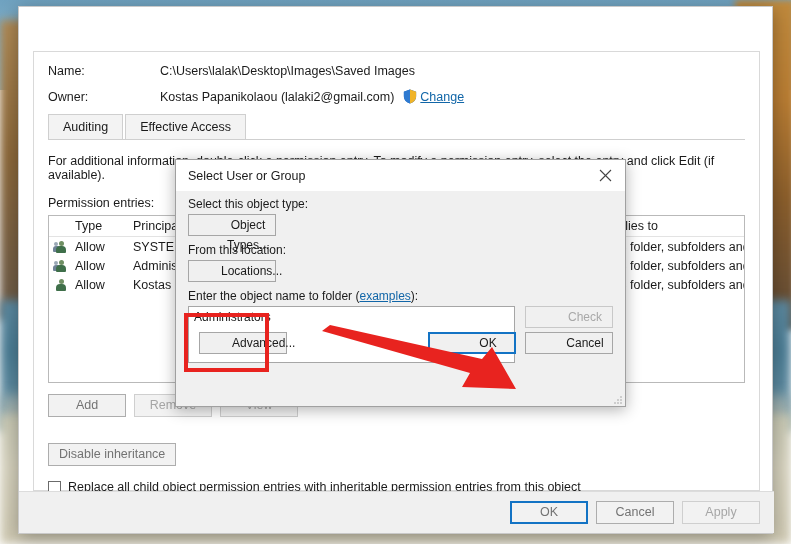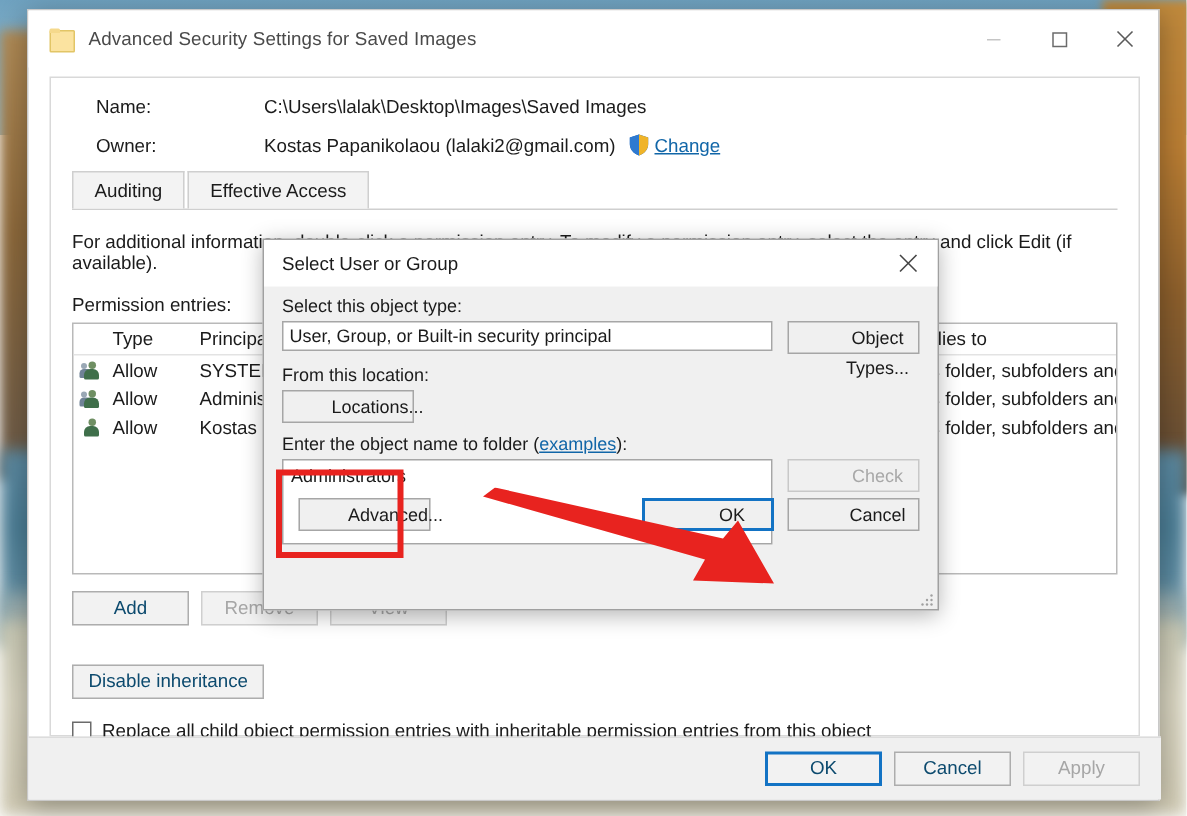--- a/index.html
+++ b/index.html
@@ -108,21 +108,21 @@
     width: 727px; height: 440px;
     background:#fff;
     border: 1px solid #d9d9d9;
     padding: 12px 14px 0 14px;
   }
   .info-row {
     display:flex; align-items:center;
     font-size: 12.5px; color:#1b1b1b;
     margin-bottom: 11px;
   }
-  .info-label { width: 112px; flex:0 0 auto;margin-left:16px; }
+  .info-label { width: 112px; flex:0 0 auto; }
   .info-value { white-space: nowrap; }
   .shield-icon {
     width:14px; height:15px; margin-left:9px; margin-right:3px;
     flex:0 0 auto;
   }
   .change-link {
     font-size:12.5px; color:#1166a8; text-decoration: underline;
     cursor: pointer;
   }
 
@@ -196,21 +196,21 @@
     position:absolute; width:4px; height:4px; border-radius:50%;
     background:#9aa8b5; left:0px; top:2px;
   }
   .usr-icon.group .body2 {
     position:absolute; width:8px; height:6px; left:-1px; top:6px;
     background:#6f8296; border-radius:3px 3px 1px 1px;
   }
 
   
   .btn {
-    font-size: 12.5px; color:#0c4a6e;
+    font-size: 12.5px; color:#737373;
     background: #f2f2f2;
     border: 1px solid #adadad;
     height: 23px;
     padding: 0 10px;
     min-width: 78px;
     text-align:center; line-height:21px;
     display:inline-block;
   }
   .btn.disabled { color:#a6a6a6; border-color:#cfcfcf; background:#f2f2f2; }
   .btn.focus { border: 2px solid #1373c4; line-height:19px; }
@@ -333,42 +333,20 @@
   <div class="wall-layer wall-sky"></div>
   <div class="wall-layer wall-rock-l"></div>
   <div class="wall-layer wall-rock-r"></div>
   <div class="wall-layer wall-water"></div>
   <div class="wall-layer wall-band"></div>
   <div class="wall-layer wall-sand"></div>
 </div>
 
 <div id="main-window">
 
-  <div id="titlebar">
-    <div class="folder-icon"></div>
-    <div id="window-title">Advanced Security Settings for Saved Images</div>
-    <div class="win-controls">
-      <div class="win-btn min">
-        <svg width="11" height="11" viewBox="0 0 11 11">
-            <line x1="1" y1="5.5" x2="10" y2="5.5" stroke="currentColor" stroke-width="1"></line>
-          </svg>
-      </div>
-      <div class="win-btn max">
-        <svg width="11" height="11" viewBox="0 0 11 11">
-            <rect x="1" y="1" width="9" height="9" fill="none" stroke="currentColor" stroke-width="1"></rect>
-          </svg>
-      </div>
-      <div class="win-btn close">
-        <svg width="12" height="12" viewBox="0 0 12 12">
-            <line x1="1" y1="1" x2="11" y2="11" stroke="currentColor" stroke-width="1.1"></line>
-            <line x1="11" y1="1" x2="1" y2="11" stroke="currentColor" stroke-width="1.1"></line>
-          </svg>
-      </div>
-    </div>
-  </div>
 
   <div id="win-body">
 
     <div class="info-row">
       <div class="info-label">Name:</div>
       <div class="info-value">C:\Users\lalak\Desktop\Images\Saved Images</div>
     </div>
 
     <div class="info-row">
       <div class="info-label">Owner:</div>
@@ -479,21 +457,20 @@
           <line x1="1" y1="1" x2="12" y2="12" stroke="currentColor" stroke-width="1.1"></line>
           <line x1="12" y1="1" x2="1" y2="12" stroke="currentColor" stroke-width="1.1"></line>
         </svg>
     </div>
   </div>
 
   <div id="dlg-body">
 
     <div class="dlg-label">Select this object type:</div>
     <div class="field-row">
-      <div class="txtbox">User, Group, or Built-in security principal</div>
       <div class="dlg-btn">Object Types...</div>
     </div>
 
     <div class="dlg-label">From this location:</div>
     <div class="field-row">
       <div class="dlg-btn">Locations...</div>
     </div>
 
     <div class="dlg-label">
       <span>Enter the object name to folder</span><span> (</span><span class="link">examples</span><span>):</span>

